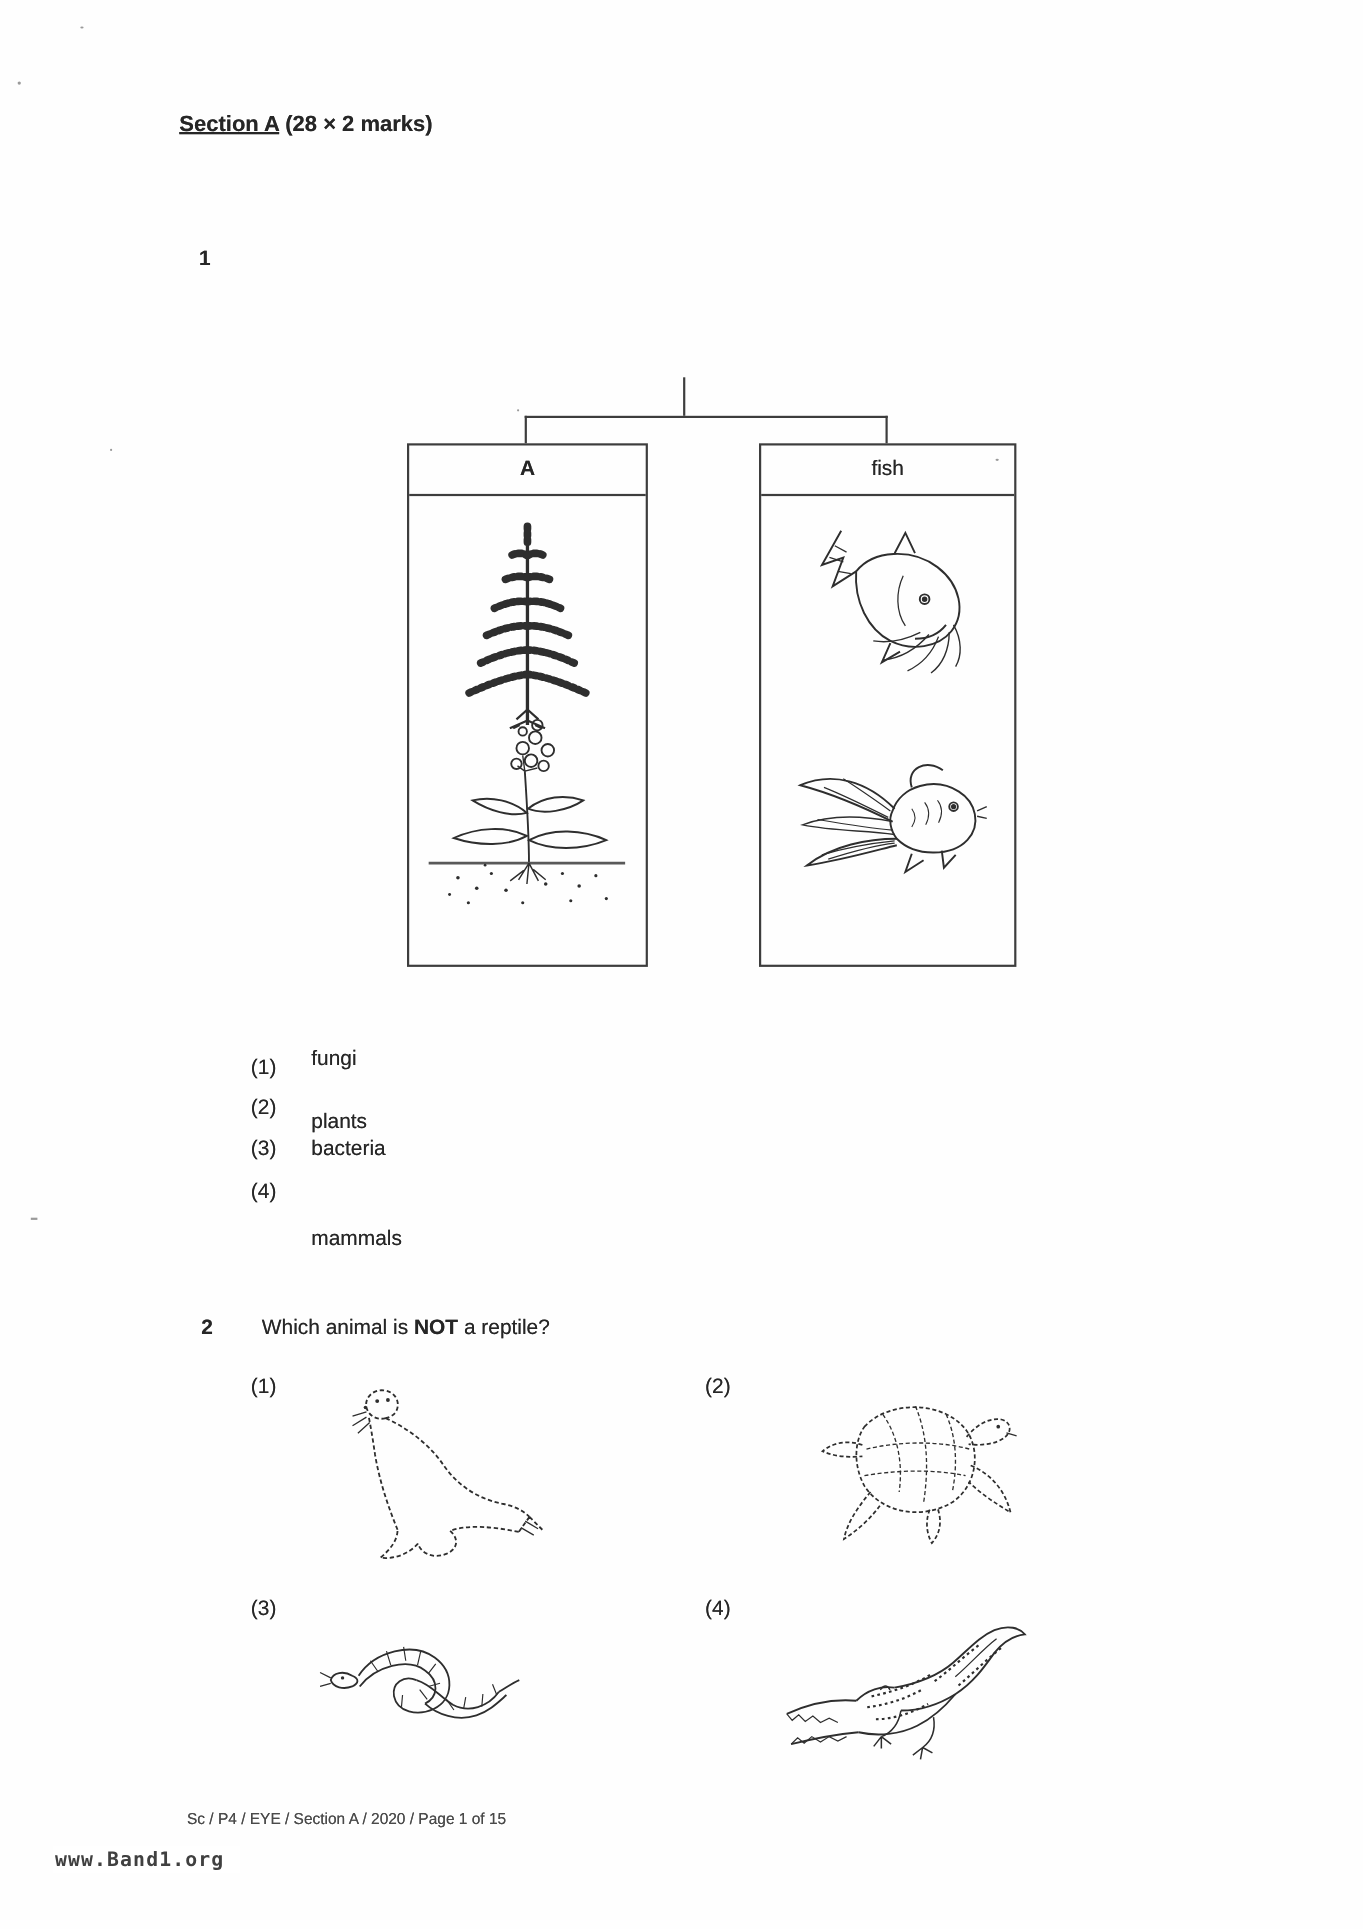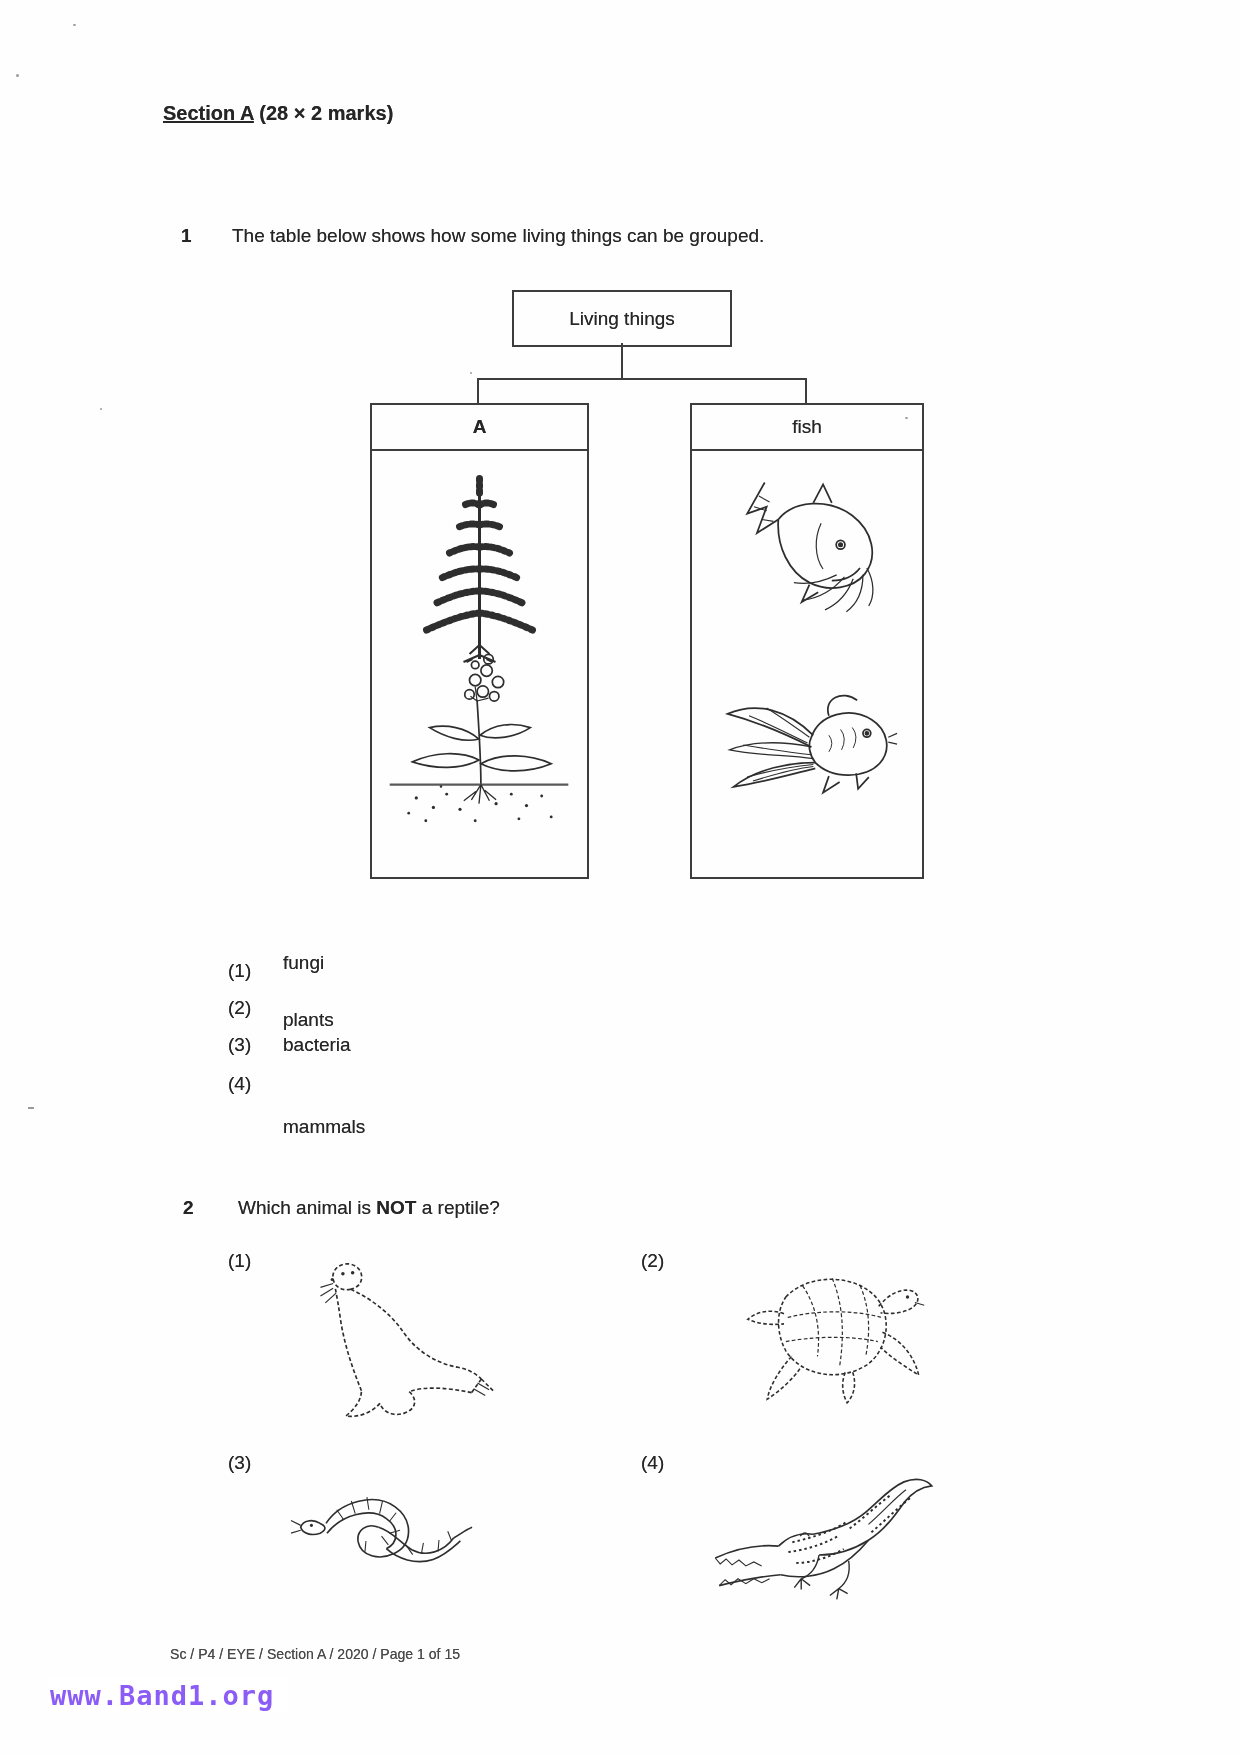--- a/index.html
+++ b/index.html
@@ -35,21 +35,21 @@
   }
   .conn{ position:absolute; background:#3d3d3d; }
   .opt-num{ font-size:19px; }
   .opt-label{ font-size:19px; }
   .footer-text{
     font-size:14.5px; color:#4a4a4a; letter-spacing:0px;
     transform:scaleX(.97); transform-origin:left center;
   }
   .watermark{
     font-family:"DejaVu Sans Mono",monospace;
-    font-size:27px; font-weight:bold; color:#8b5cf6; letter-spacing:1px;
+    font-size:18px; font-weight:bold; color:#404040; letter-spacing:1px;
     background:#ffffff; padding:2px 14px 2px 2px;
   }
   svg{ display:block; }
   .speck{ position:absolute; background:#9a9a9a; border-radius:50%; }
 </style>
 </head>
 <body>
 
 <div class="page">
 
@@ -59,25 +59,21 @@
   <div class="speck" style="left:905px;top:417px;width:3px;height:2px;"></div>
   <div class="speck" style="left:28px;top:1107px;width:6px;height:2px;border-radius:0;"></div>
   <div class="speck" style="left:470px;top:372px;width:2px;height:2px;"></div>
 
   <div class="abs section-heading scan-text" style="left:163px;top:102px;">
     <span class="u">Section A</span><span> (28 × 2 marks)</span>
   </div>
 
 
   <div class="abs qnum scan-text" style="left:181px;top:225px;">1</div>
-  <div class="abs qtext scan-text" style="left:232px;top:225px;width:780px;">The table below shows how some living things can be grouped.</div>
-
-  <div class="root-box scan-text" style="left:512px;top:290px;width:216px;height:53px;">
-    <span>Living things</span>
-  </div>
+
   <div class="conn" style="left:621px;top:343px;width:2px;height:35px;"></div>
   <div class="conn" style="left:477px;top:378px;width:330px;height:2px;"></div>
   <div class="conn" style="left:477px;top:378px;width:2px;height:25px;"></div>
   <div class="conn" style="left:805px;top:378px;width:2px;height:25px;"></div>
 
   <div class="dbox" style="left:370px;top:403px;width:215px;height:472px;">
     <div class="hdr scan-text b">A</div>
 
     <svg class="abs" style="left:30px;top:58px;" width="155" height="200" viewBox="0 0 150 200">
       <g stroke="#2e2e2e" fill="none">

